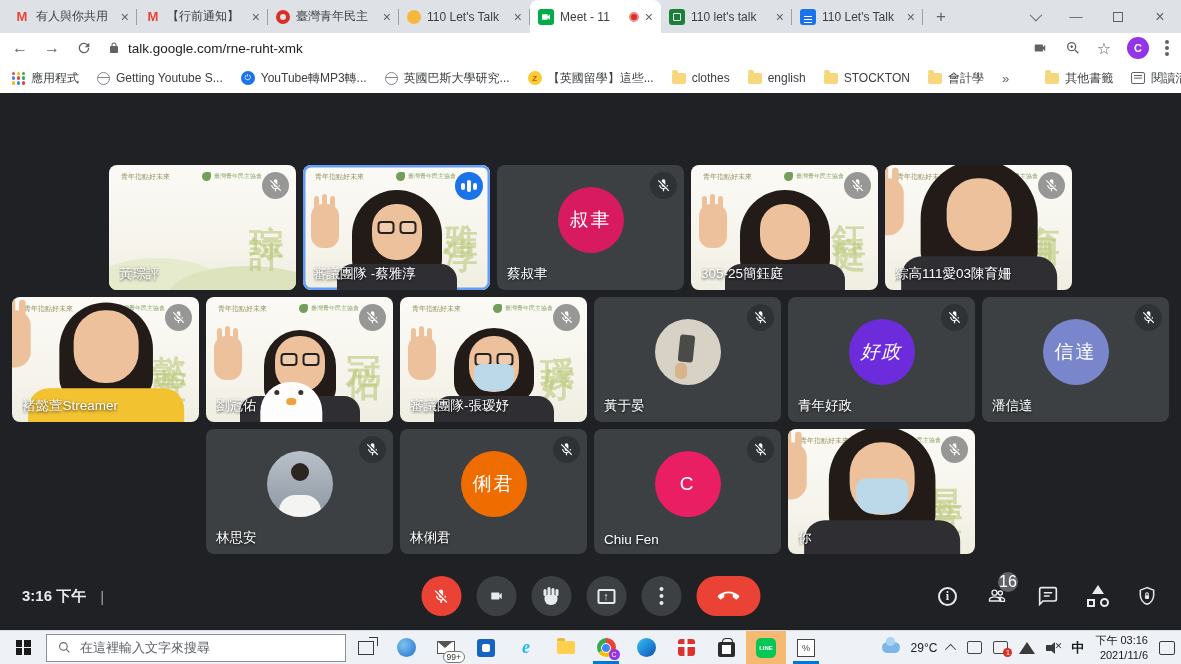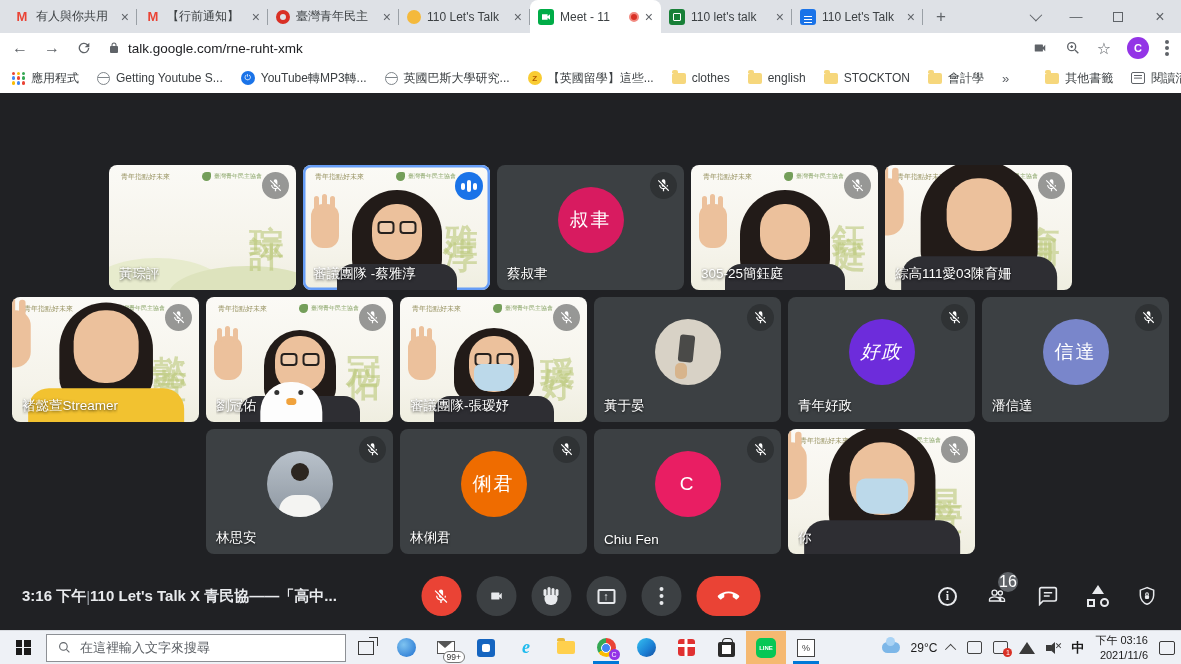--- a/index.html
+++ b/index.html
@@ -106,21 +106,21 @@
   .avcircle { position:absolute; left:50%; top:22px; transform:translateX(-50%); width:66px; height:66px; border-radius:50%; color:#fff; font-size:19px; display:flex; align-items:center; justify-content:center; letter-spacing:2px; z-index:2; }
   .phcircle { position:absolute; left:50%; top:22px; transform:translateX(-50%); width:66px; height:66px; border-radius:50%; overflow:hidden; z-index:2; }
   .ph-phone { background:#d8d2c6; } .ph-phone i { position:absolute; left:24px; top:16px; width:15px; height:27px; background:#4a4a48; border-radius:3px; transform:rotate(6deg); }
   .ph-phone u { position:absolute; left:20px; bottom:6px; width:12px; height:16px; background:#d7b48c; border-radius:5px; }
   .ph-person { background:linear-gradient(180deg,#b9c2cb,#8e97a1); }
   .ph-person i { position:absolute; left:50%; top:12px; transform:translateX(-50%); width:18px; height:18px; background:#2c2620; border-radius:50%; }
   .ph-person u { position:absolute; left:50%; bottom:-4px; transform:translateX(-50%); width:42px; height:26px; background:#f4f4f2; border-radius:16px 16px 0 0; }
 
   
   #meetbar { position:absolute; left:0; right:0; bottom:0; height:68px; color:#e8eaed; }
-  #mb-left { position:absolute; left:22px; top:50%; transform:translateY(-50%); display:flex; align-items:center; font-size:15px; font-weight:bold; }
+  #mb-left { position:absolute; left:22px; top:50%; transform:translateY(-50%); display:flex; align-items:center; gap:14px; font-size:15px; font-weight:bold; }
   #mb-left .sep { color:#9aa0a6; font-weight:normal; }
   #mb-title { max-width:250px; white-space:nowrap; overflow:hidden; }
   #mb-center { position:absolute; left:50%; top:50%; transform:translate(-50%,-50%); display:flex; align-items:center; gap:15px; }
   .cbtn { width:40px; height:40px; border-radius:50%; background:#3c4043; display:flex; align-items:center; justify-content:center; }
   .cbtn.red { background:#ea4335; }
   .cbtn.end { width:64px; border-radius:20px; }
   .dots3 { display:flex; flex-direction:column; gap:3px; } .dots3 i { width:4px; height:4px; border-radius:50%; background:#e8eaed; }
   .presentic { width:18px; height:15px; border:2px solid #e8eaed; border-radius:2px; display:flex; align-items:center; justify-content:center; color:#e8eaed; font-size:11px; font-weight:bold; }
   .handic { display:flex; flex-direction:column; align-items:center; }
   .handic .fgs { display:flex; gap:1.6px; align-items:flex-end; }
@@ -587,21 +587,20 @@
             </svg>
           </div>
           <div class="nameplate">你</div>
         </div>
       </div>
     </div>
   <div id="meetbar">
     <div id="mb-left">
       <span>3:16 下午</span>
       <span class="sep">|</span>
-      <span id="mb-title">110 Let's Talk X 青民協——「高中...</span>
     </div>
     <div id="mb-center">
       <div class="cbtn red">
         <svg width="17" height="17" viewBox="0 0 24 24">
             <path d="M19 11h-1.7c0 .74-.16 1.43-.43 2.05l1.23 1.23c.56-.98.9-2.09.9-3.28zm-4.02.17c0-.06.02-.11.02-.17V5a3 3 0 0 0-6 0v.18l5.98 5.99zM4.27 3L3 4.27l6.01 6.01V11a3 3 0 0 0 3 3c.23 0 .44-.03.65-.08l1.66 1.66c-.71.33-1.5.52-2.31.52-2.76 0-5.3-2.1-5.3-5.1H5c0 3.41 2.72 6.23 6 6.72V21h2v-3.28c.91-.13 1.77-.45 2.54-.9L19.73 21 21 19.73 4.27 3z" fill="#fff"></path>
           </svg>
       </div>
       <div class="cbtn">
         <svg width="18" height="14" viewBox="0 0 24 24">
             <path d="M17 10.5V7c0-.55-.45-1-1-1H4c-.55 0-1 .45-1 1v10c0 .55.45 1 1 1h12c.55 0 1-.45 1-1v-3.5l4 4v-11l-4 4z" fill="#e8eaed"></path>

